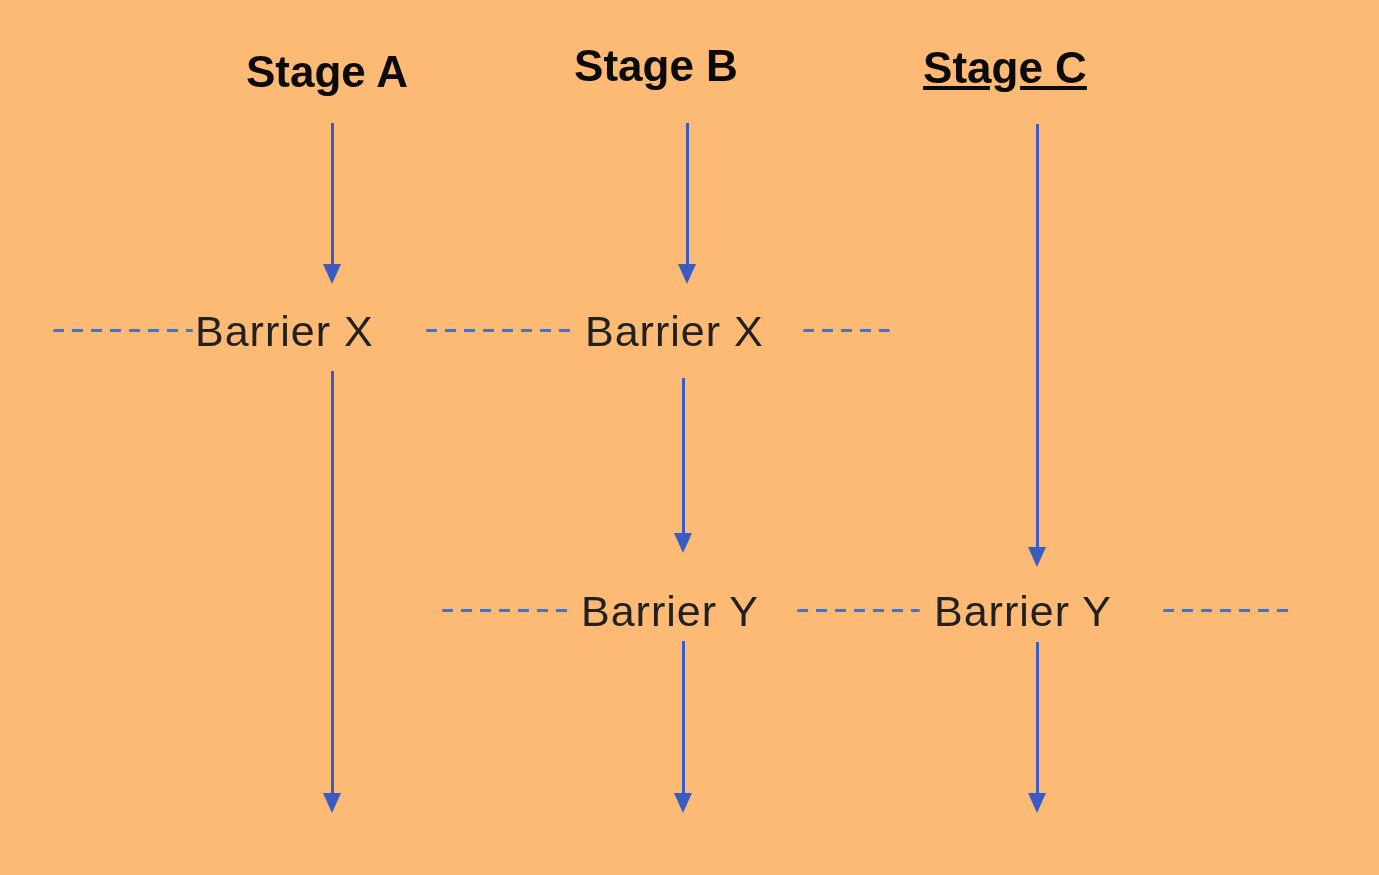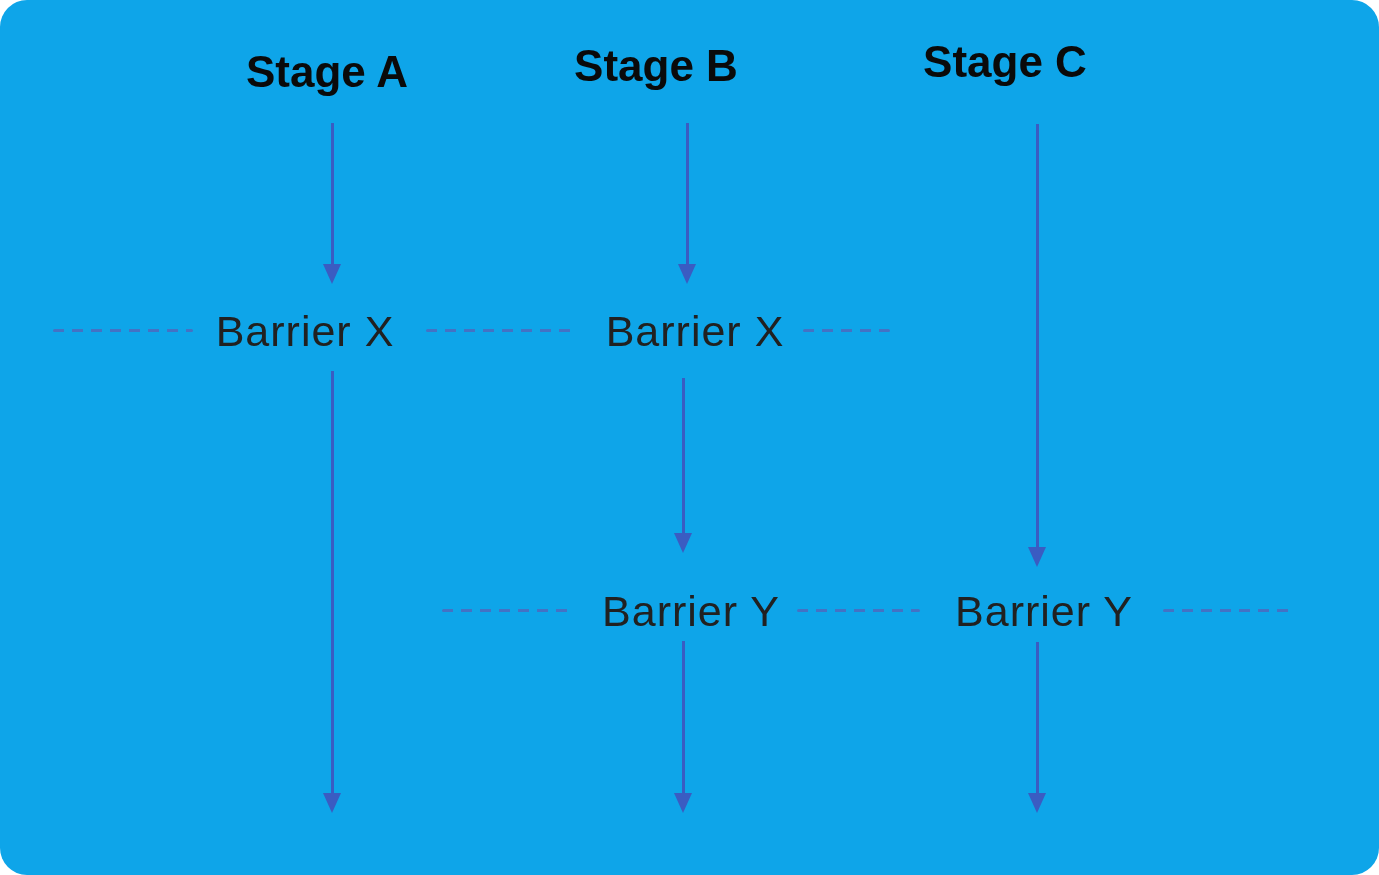--- a/index.html
+++ b/index.html
@@ -5,39 +5,37 @@
   :root{
     --arrow:#3A5CC2;
     --dash:#4472C4;
     --text:#111111;
   }
   html,body{margin:0;padding:0;background:#ffffff;}
   #canvas{
     position:relative;
     width:1379px;
     height:875px;
-    background:#0ea5e9;
+    background:#fdba74;
     overflow:hidden;
     font-family:"Liberation Sans", sans-serif;
-    border-radius:27px;
   }
   .stage-title{
     position:absolute;
     width:210px;
     text-align:center;
     font-size:44px;
     font-weight:bold;
     line-height:52px;
     color:#0a0a0a;
     white-space:nowrap;
   }
   .barrier-label{
     position:absolute;
     width:220px;
-    text-align:center;
     font-size:43px;
     font-weight:400;
     line-height:52px;
     letter-spacing:1px;
     color:#212121;
     white-space:nowrap;
   }
   .arrow{
     position:absolute;
     width:18px;
@@ -67,21 +65,21 @@
     border-radius:2px;
   }
 </style>
 </head>
 <body>
 
 <div id="canvas">
 
   <div class="stage-title" style="left:222px; top:46px;">Stage A</div>
   <div class="stage-title" style="left:551px; top:40px;">Stage B</div>
-  <div class="stage-title" style="left:900px; top:36px;">Stage C</div>
+  <div class="stage-title" style="left:900px; top:42px;text-decoration:underline;">Stage C</div>
 
   <div class="arrow" style="left:323px; top:123px; height:161px;">
     <div class="shaft"></div>
     <div class="head"></div>
   </div>
   <div class="arrow" style="left:323px; top:371px; height:442px;">
     <div class="shaft"></div>
     <div class="head"></div>
   </div>
 

